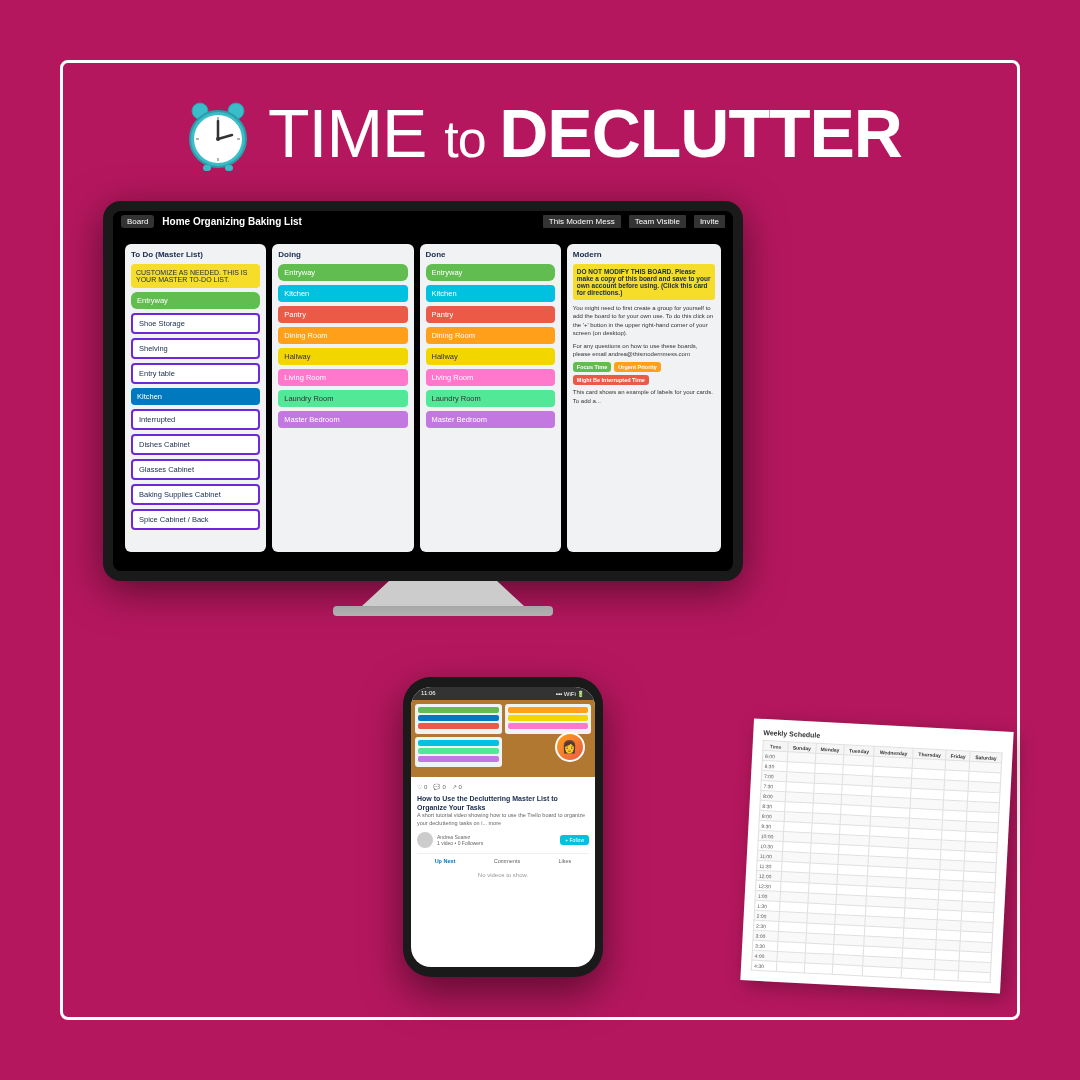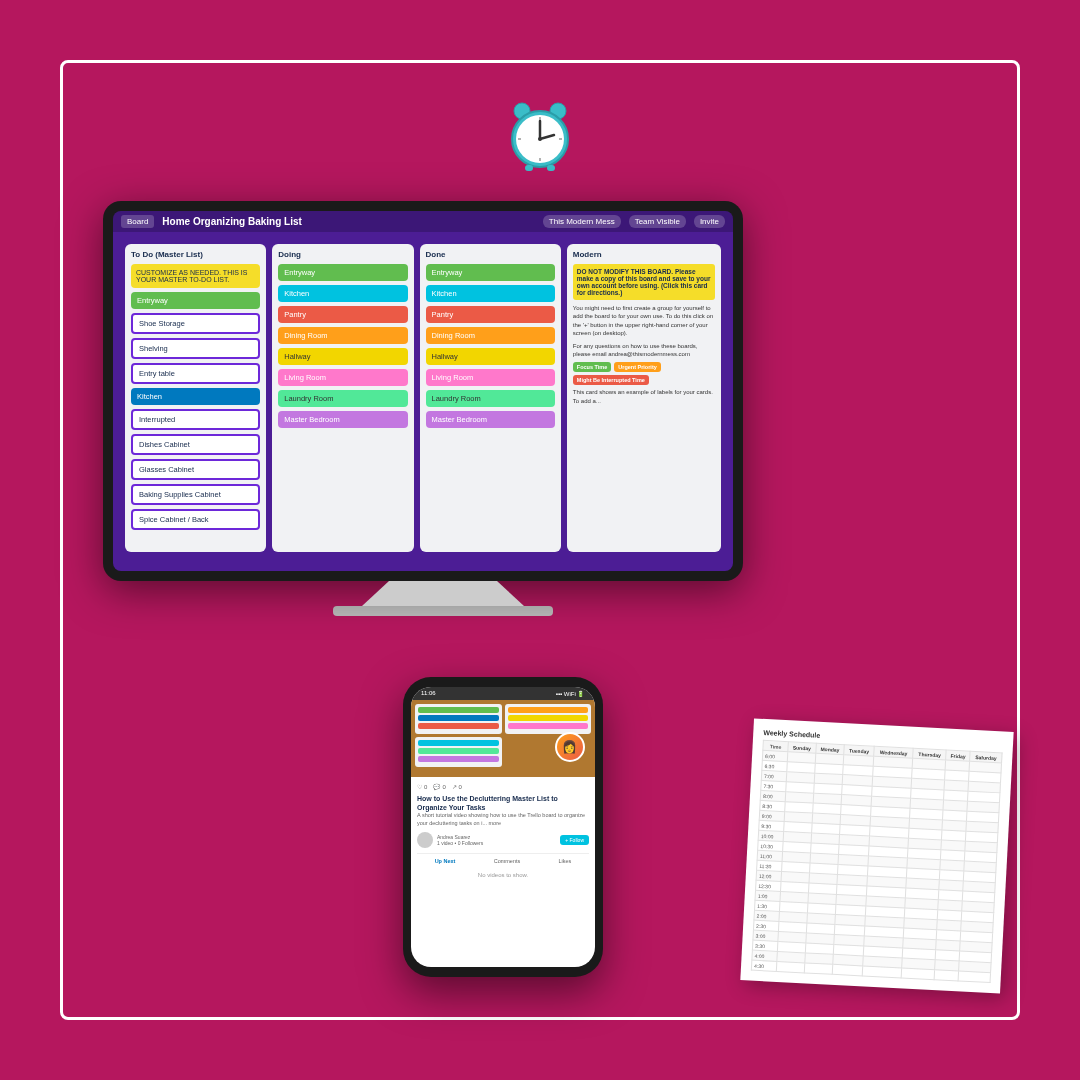--- a/index.html
+++ b/index.html
@@ -61,21 +61,21 @@
     }
     .monitor {
       width: 640px;
       background: #1a1a1a;
       border-radius: 18px;
       padding: 10px;
       box-shadow: 0 10px 40px rgba(0,0,0,0.5);
       position: relative;
     }
     .monitor-screen {
-      background: #4c1d95;
+      background: #000000;
       border-radius: 8px;
       overflow: hidden;
       height: 360px;
     }
     
     .trello-header {
       background: rgba(0,0,0,0.2);
       padding: 4px 8px;
       display: flex;
       align-items: center;
@@ -92,21 +92,21 @@
     }
     .trello-board-title {
       font-weight: bold;
       font-size: 10px;
       color: white;
       flex: 1;
     }
     .trello-btn {
       background: rgba(255,255,255,0.2);
       padding: 2px 6px;
-      border-radius: 6px;
+      border-radius: 1px;
       font-size: 8px;
       color: white;
     }
     .trello-columns {
       display: flex;
       gap: 6px;
       padding: 12px;
       height: calc(100% - 28px);
       overflow: hidden;
     }
@@ -125,21 +125,21 @@
       color: #172b4d;
     }
     .trello-card {
       border-radius: 4px;
       padding: 4px 6px;
       margin-bottom: 4px;
       font-size: 7.5px;
       color: white;
       font-weight: 500;
     }
-    .trello-card.green { background: #61bd4f; }
+    .trello-card.green { background: #61bd4f; border-radius: 6px; }
     .trello-card.blue { background: #0079bf; }
     .trello-card.cyan { background: #00c2e0; }
     .trello-card.orange { background: #ff9f1a; }
     .trello-card.yellow { background: #f2d600; color: #333; }
     .trello-card.pink { background: #ff78cb; }
     .trello-card.red { background: #eb5a46; }
     .trello-card.lime { background: #51e898; color: #333;}
     .trello-card.purple { background: #c377e0; }
     .trello-card.white-bg {
       background: white;
@@ -373,20 +373,23 @@
       <circle cx="40" cy="46" r="2" fill="#333"></circle>
 
       <rect x="25" y="72" width="8" height="6" rx="3" fill="#3abdc8"></rect>
       <rect x="47" y="72" width="8" height="6" rx="3" fill="#3abdc8"></rect>
 
       <line x1="40" y1="24" x2="40" y2="27" stroke="#999" stroke-width="1.5"></line>
       <line x1="40" y1="65" x2="40" y2="68" stroke="#999" stroke-width="1.5"></line>
       <line x1="18" y1="46" x2="21" y2="46" stroke="#999" stroke-width="1.5"></line>
       <line x1="59" y1="46" x2="62" y2="46" stroke="#999" stroke-width="1.5"></line>
     </svg>
+    <div class="title-text">
+      <span>TIME </span><span style="font-weight:400;font-size:52px;">to </span><strong>DECLUTTER</strong>
+    </div>
   </div>
 
   <div class="content-area">
 
     <div class="monitor-wrapper">
       <div class="monitor">
         <div class="monitor-screen">
 
           <div class="trello-header">
             <span class="trello-nav-item">Board</span>

